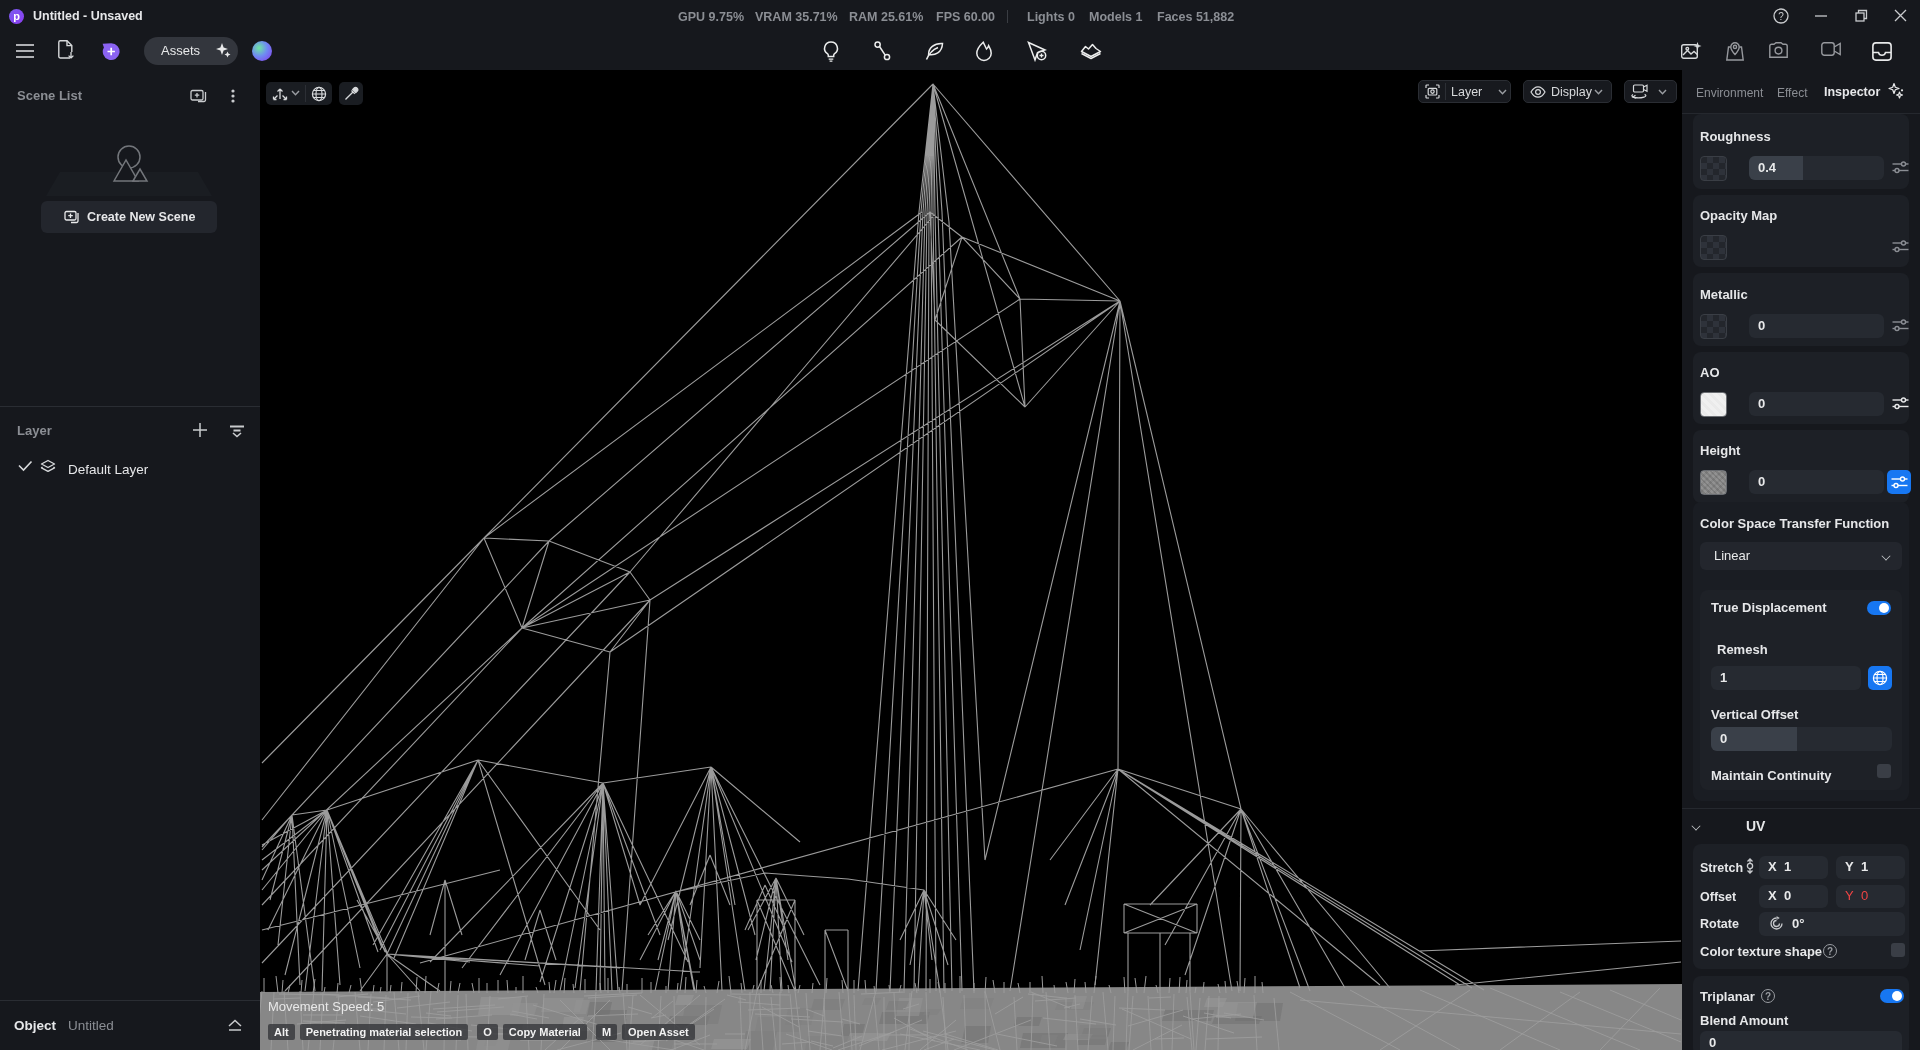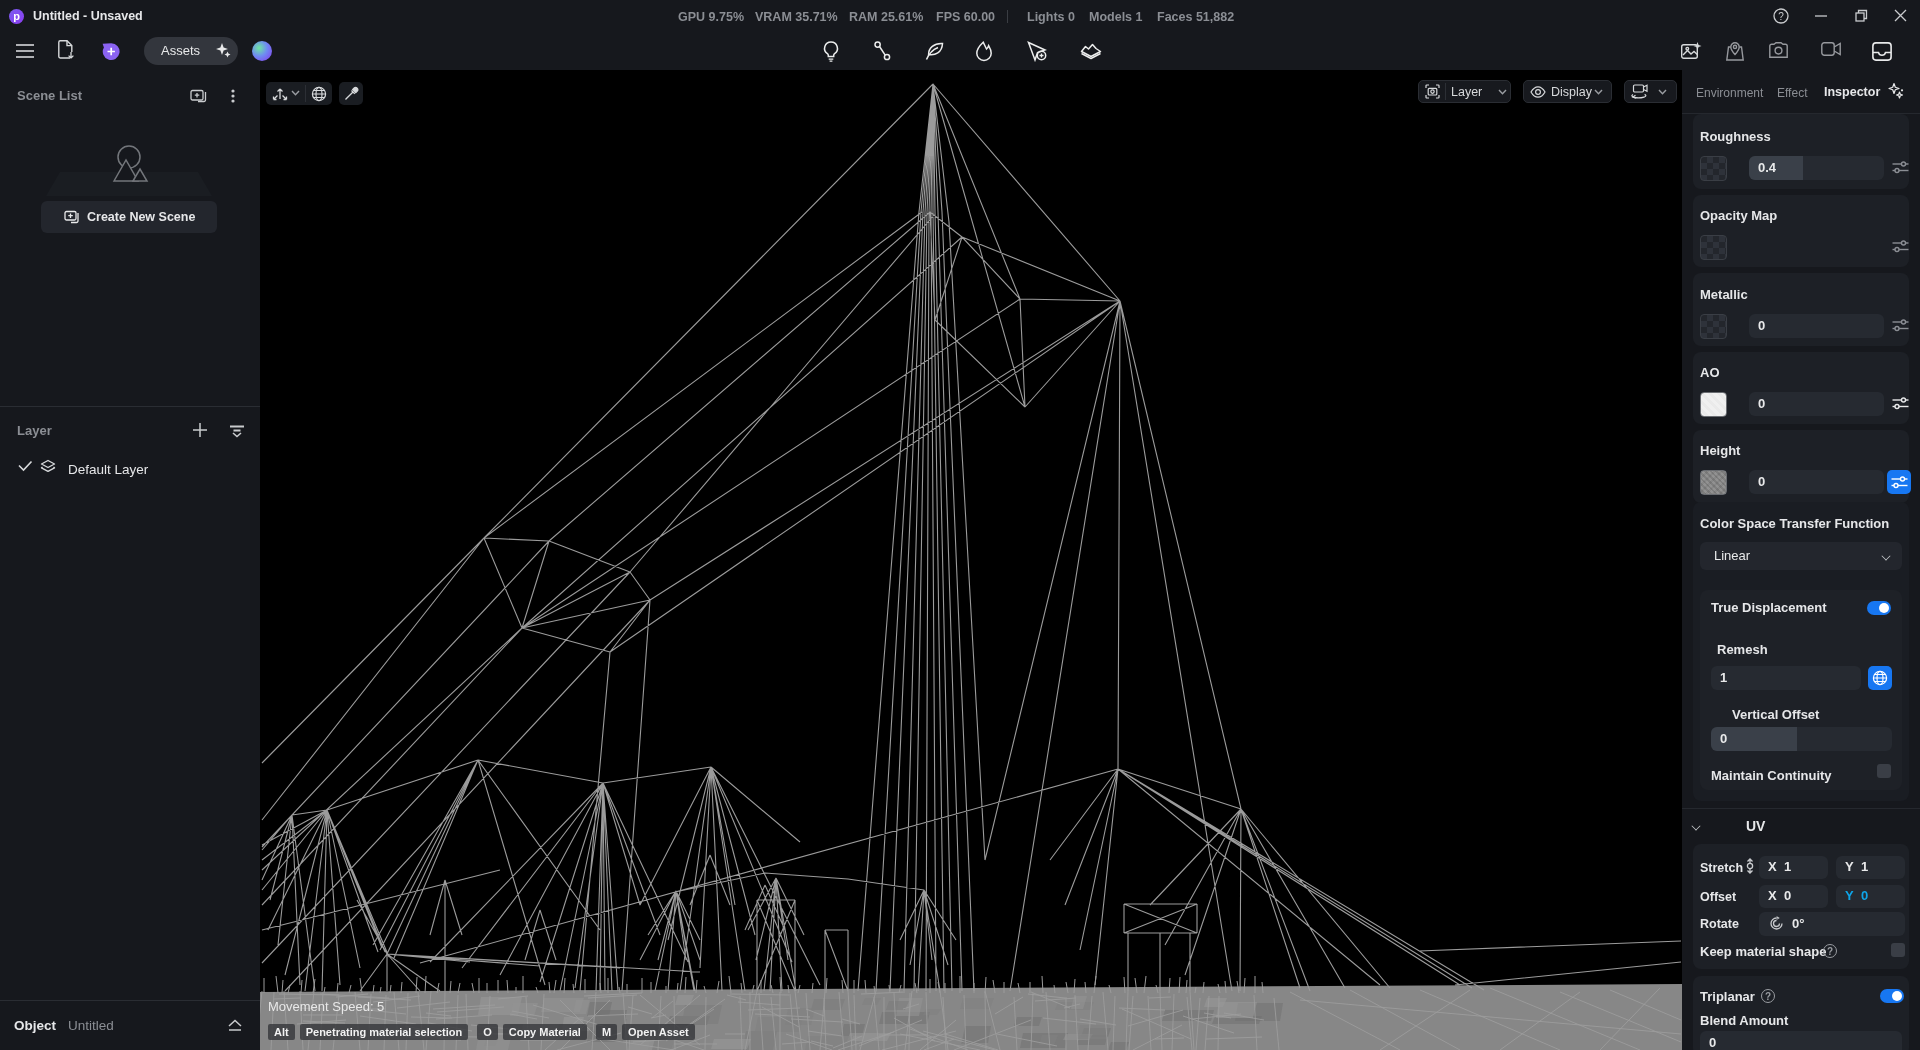--- a/index.html
+++ b/index.html
@@ -499,21 +499,21 @@
         <div class="abs" style="left:168px;top:76px;width:24px;height:24px;background:#1777f2;border-radius:5px;"></div>
         <div class="abs" style="left:172px;top:80px;width:16px;height:16px;">
             <svg width="16" height="16" viewBox="0 0 16 16">
               <g stroke="#fff" stroke-width="1.2" fill="none">
                 <circle cx="8" cy="8" r="6.6"></circle>
                 <ellipse cx="8" cy="8" rx="3" ry="6.6"></ellipse>
                 <path d="M1.6 8 H14.4 M2.5 4.5 H13.5 M2.5 11.5 H13.5"></path>
               </g>
             </svg>
           </div>
-        <div class="abs txt-w" style="left:11px;top:117px;font-weight:700;margin-left:21px;">Vertical Offset</div>
+        <div class="abs txt-w" style="left:11px;top:117px;font-weight:700;">Vertical Offset</div>
         <div class="abs input" style="left:11px;top:137px;width:181px;height:24px;">
           <div class="abs" style="left:0;top:0;width:86px;height:24px;background:#3a4049;border-radius:6px 0 0 6px;"></div>
           <div class="abs" style="left:9px;top:4px;color:#e8e9ea;font-weight:700;">0</div>
         </div>
         <div class="abs txt-w" style="left:11px;top:178px;font-weight:700;">Maintain Continuity</div>
         <div class="abs" style="left:177px;top:174px;width:14px;height:14px;background:#3a3e46;border-radius:3px;"></div>
       </div>
     </div>
 
     <div class="abs" style="left:0;top:738px;width:238px;height:1px;background:#25282e;"></div>
@@ -534,36 +534,36 @@
         <div class="abs" style="left:9px;top:3px;color:#e8e9ea;font-weight:700;">X&nbsp; 1</div>
       </div>
       <div class="abs input" style="left:143px;top:12px;width:69px;height:23px;">
         <div class="abs" style="left:9px;top:3px;color:#e8e9ea;font-weight:700;">Y&nbsp; 1</div>
       </div>
       <div class="abs txt-w" style="left:7px;top:46px;font-size:12.5px;font-weight:700;">Offset</div>
       <div class="abs input" style="left:66px;top:41px;width:69px;height:23px;">
         <div class="abs" style="left:9px;top:3px;color:#e8e9ea;font-weight:700;">X&nbsp; 0</div>
       </div>
       <div class="abs input" style="left:143px;top:41px;width:69px;height:23px;">
-        <div class="abs" style="left:9px;top:3px;color:#0ea5e9;font-weight:700;">Y&nbsp; 0</div>
+        <div class="abs" style="left:9px;top:3px;color:#ef4444;font-weight:400;">Y&nbsp; 0</div>
       </div>
       <div class="abs txt-w" style="left:7px;top:73px;font-size:12.5px;font-weight:700;">Rotate</div>
       <div class="abs input" style="left:66px;top:68px;width:146px;height:24px;">
         <div class="abs" style="left:10px;top:4px;width:15px;height:15px;">
             <svg width="15" height="15" viewBox="0 0 15 15">
               <g stroke="#c9cbce" stroke-width="1.3" fill="none">
                 <path d="M13 7.5 A5.5 5.5 0 1 1 7.5 2"></path>
                 <path d="M10.5 7.5 A3 3 0 1 1 7.5 4.5"></path>
                 <path d="M7.5 0.8 L9.5 2 L7.5 3.2"></path>
               </g>
             </svg>
           </div>
         <div class="abs" style="left:33px;top:4px;color:#e8e9ea;font-weight:700;">0°</div>
       </div>
-      <div class="abs txt-w" style="left:7px;top:100px;font-weight:700;">Keep material shape</div>
+      <div class="abs txt-w" style="left:7px;top:100px;font-weight:700;">Color texture shape</div>
       <div class="abs qmark" style="left:130px;top:100px;"></div>
       <div class="abs" style="left:198px;top:99px;width:14px;height:14px;background:#3a3e46;border-radius:3px;"></div>
     </div>
 
     <div class="card abs" style="left:11px;top:906px;width:216px;height:80px;">
       <div class="abs txt-w" style="left:7px;top:13px;font-weight:700;">Triplanar</div>
       <div class="abs qmark" style="left:68px;top:13px;"></div>
       <div class="abs toggle-on" style="left:187px;top:13px;"></div>
       <div class="abs txt-w" style="left:7px;top:37px;font-weight:700;">Blend Amount</div>
       <div class="abs input" style="left:7px;top:55px;width:202px;height:24px;">

